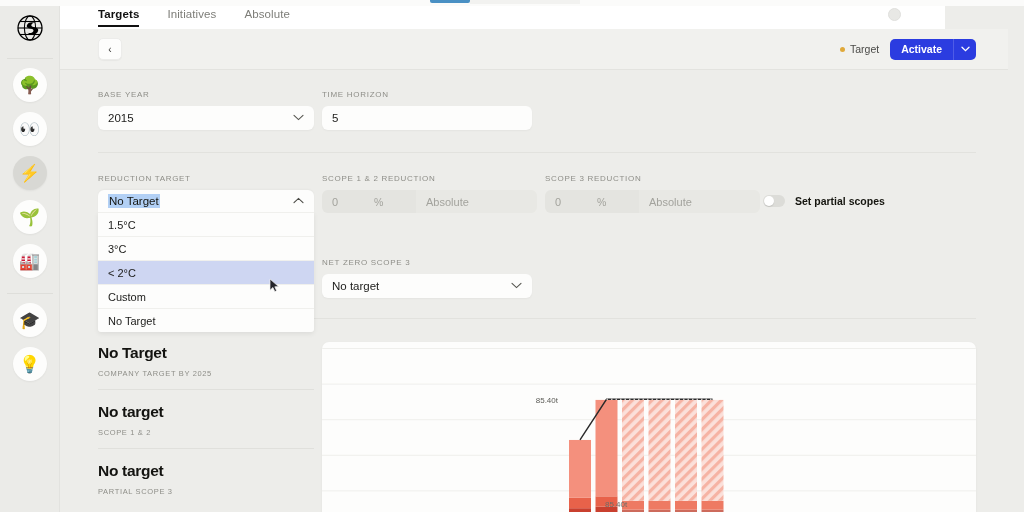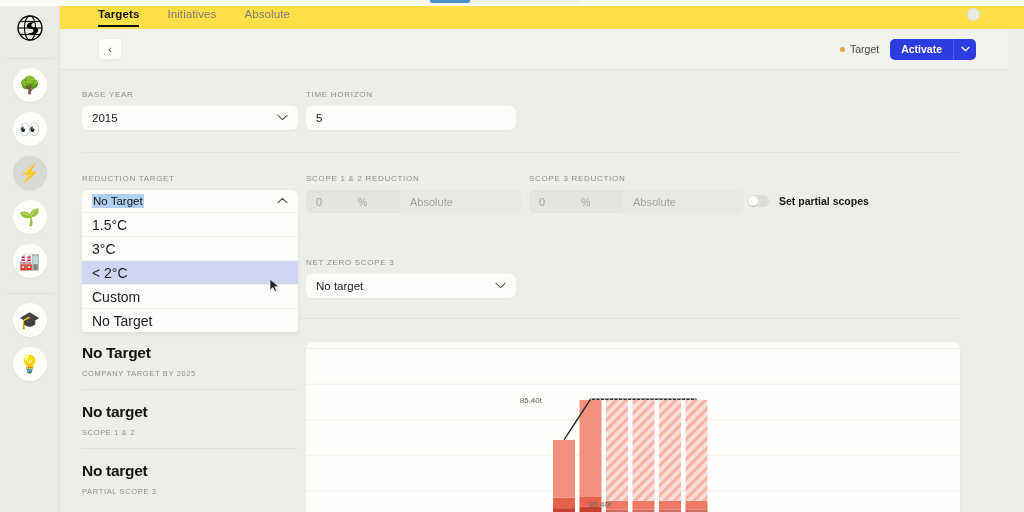--- a/index.html
+++ b/index.html
@@ -36,22 +36,22 @@
     background:#fdfdfc;
     display:flex; align-items:center; justify-content:center;
     font-size:17px; line-height:1;
     margin:5px 0;
     box-shadow:0 1px 2px rgba(0,0,0,.05);
   }
   .rail-item.active { background:#d8d8d4; }
 
   
   .topbar {
-    position:absolute; left:60px; top:0; width:964px; height:29px;
-    background:#fde047;
+    position:absolute; left:60px; top:0; width:885px; height:29px;
+    background:#ffffff;
     display:flex; align-items:flex-start; padding-left:38px; gap:28px;
     z-index:30;
   }
   .tab {
     font-size:11.5px; color:#7d7d78; padding-top:8px; padding-bottom:7px;
     position:relative; letter-spacing:.1px;
   }
   .tab.active { color:#111; font-weight:700; }
   .tab.active::after {
     content:''; position:absolute; left:0; right:0; bottom:0;
@@ -89,21 +89,21 @@
     padding:0 11px; display:flex; align-items:center;
   }
   .activate-caret {
     background:#2b3ce0; color:#fff; width:23px;
     display:flex; align-items:center; justify-content:center;
     border-left:1px solid #4f5ce6; font-size:8px;
   }
   .hdr-rule { position:absolute; left:60px; top:69px; width:948px; height:1px; background:#e3e3df; z-index:25; }
 
   
-  .content { position:absolute; left:44px; top:70px; width:948px; height:442px; }
+  .content { position:absolute; left:60px; top:70px; width:948px; height:442px; }
 
   .row { position:absolute; }
   .field-label {
     font-size:8px; letter-spacing:.7px; color:#8e8e88;
     text-transform:uppercase; margin-bottom:7px; white-space:nowrap;
   }
   .select-box {
     background:#fdfdfc; border-radius:6px; height:24px;
     display:flex; align-items:center; padding:0 10px;
     font-size:11.5px; color:#1c1c1a;
@@ -153,21 +153,21 @@
     background:#fdfdfc; border-radius:6px 6px 0 0; height:22px;
     display:flex; align-items:center; padding:0 10px;
     font-size:11.5px; position:relative;
     box-shadow:0 -1px 2px rgba(0,0,0,.03);
   }
   .dd-trigger .sel-text { background:#b2d0f5; color:#14140f; padding:1px 1px; }
   .dd-trigger .caret { margin-left:auto; font-size:9px; color:#4a4a45; }
   .dd-list { background:#fdfdfc; border-radius:0 0 3px 3px; box-shadow:0 2px 5px rgba(0,0,0,.07); overflow:hidden; }
   .dd-opt {
     height:24px; display:flex; align-items:center; padding-left:10px;
-    font-size:14px; color:#1c1c1a; border-top:1px solid #f0f0ed;
+    font-size:11px; color:#1c1c1a; border-top:1px solid #f0f0ed;
   }
   .dd-opt.hl { background:#ced6f2; }
 
   
   .sum-block { padding-top:2px; }
   .sum-value { font-size:15.5px; font-weight:700; letter-spacing:-.3px; color:#131310; }
   .sum-label {
     font-size:7.5px; letter-spacing:.65px; color:#8e8e88;
     text-transform:uppercase; margin-top:7px;
   }

